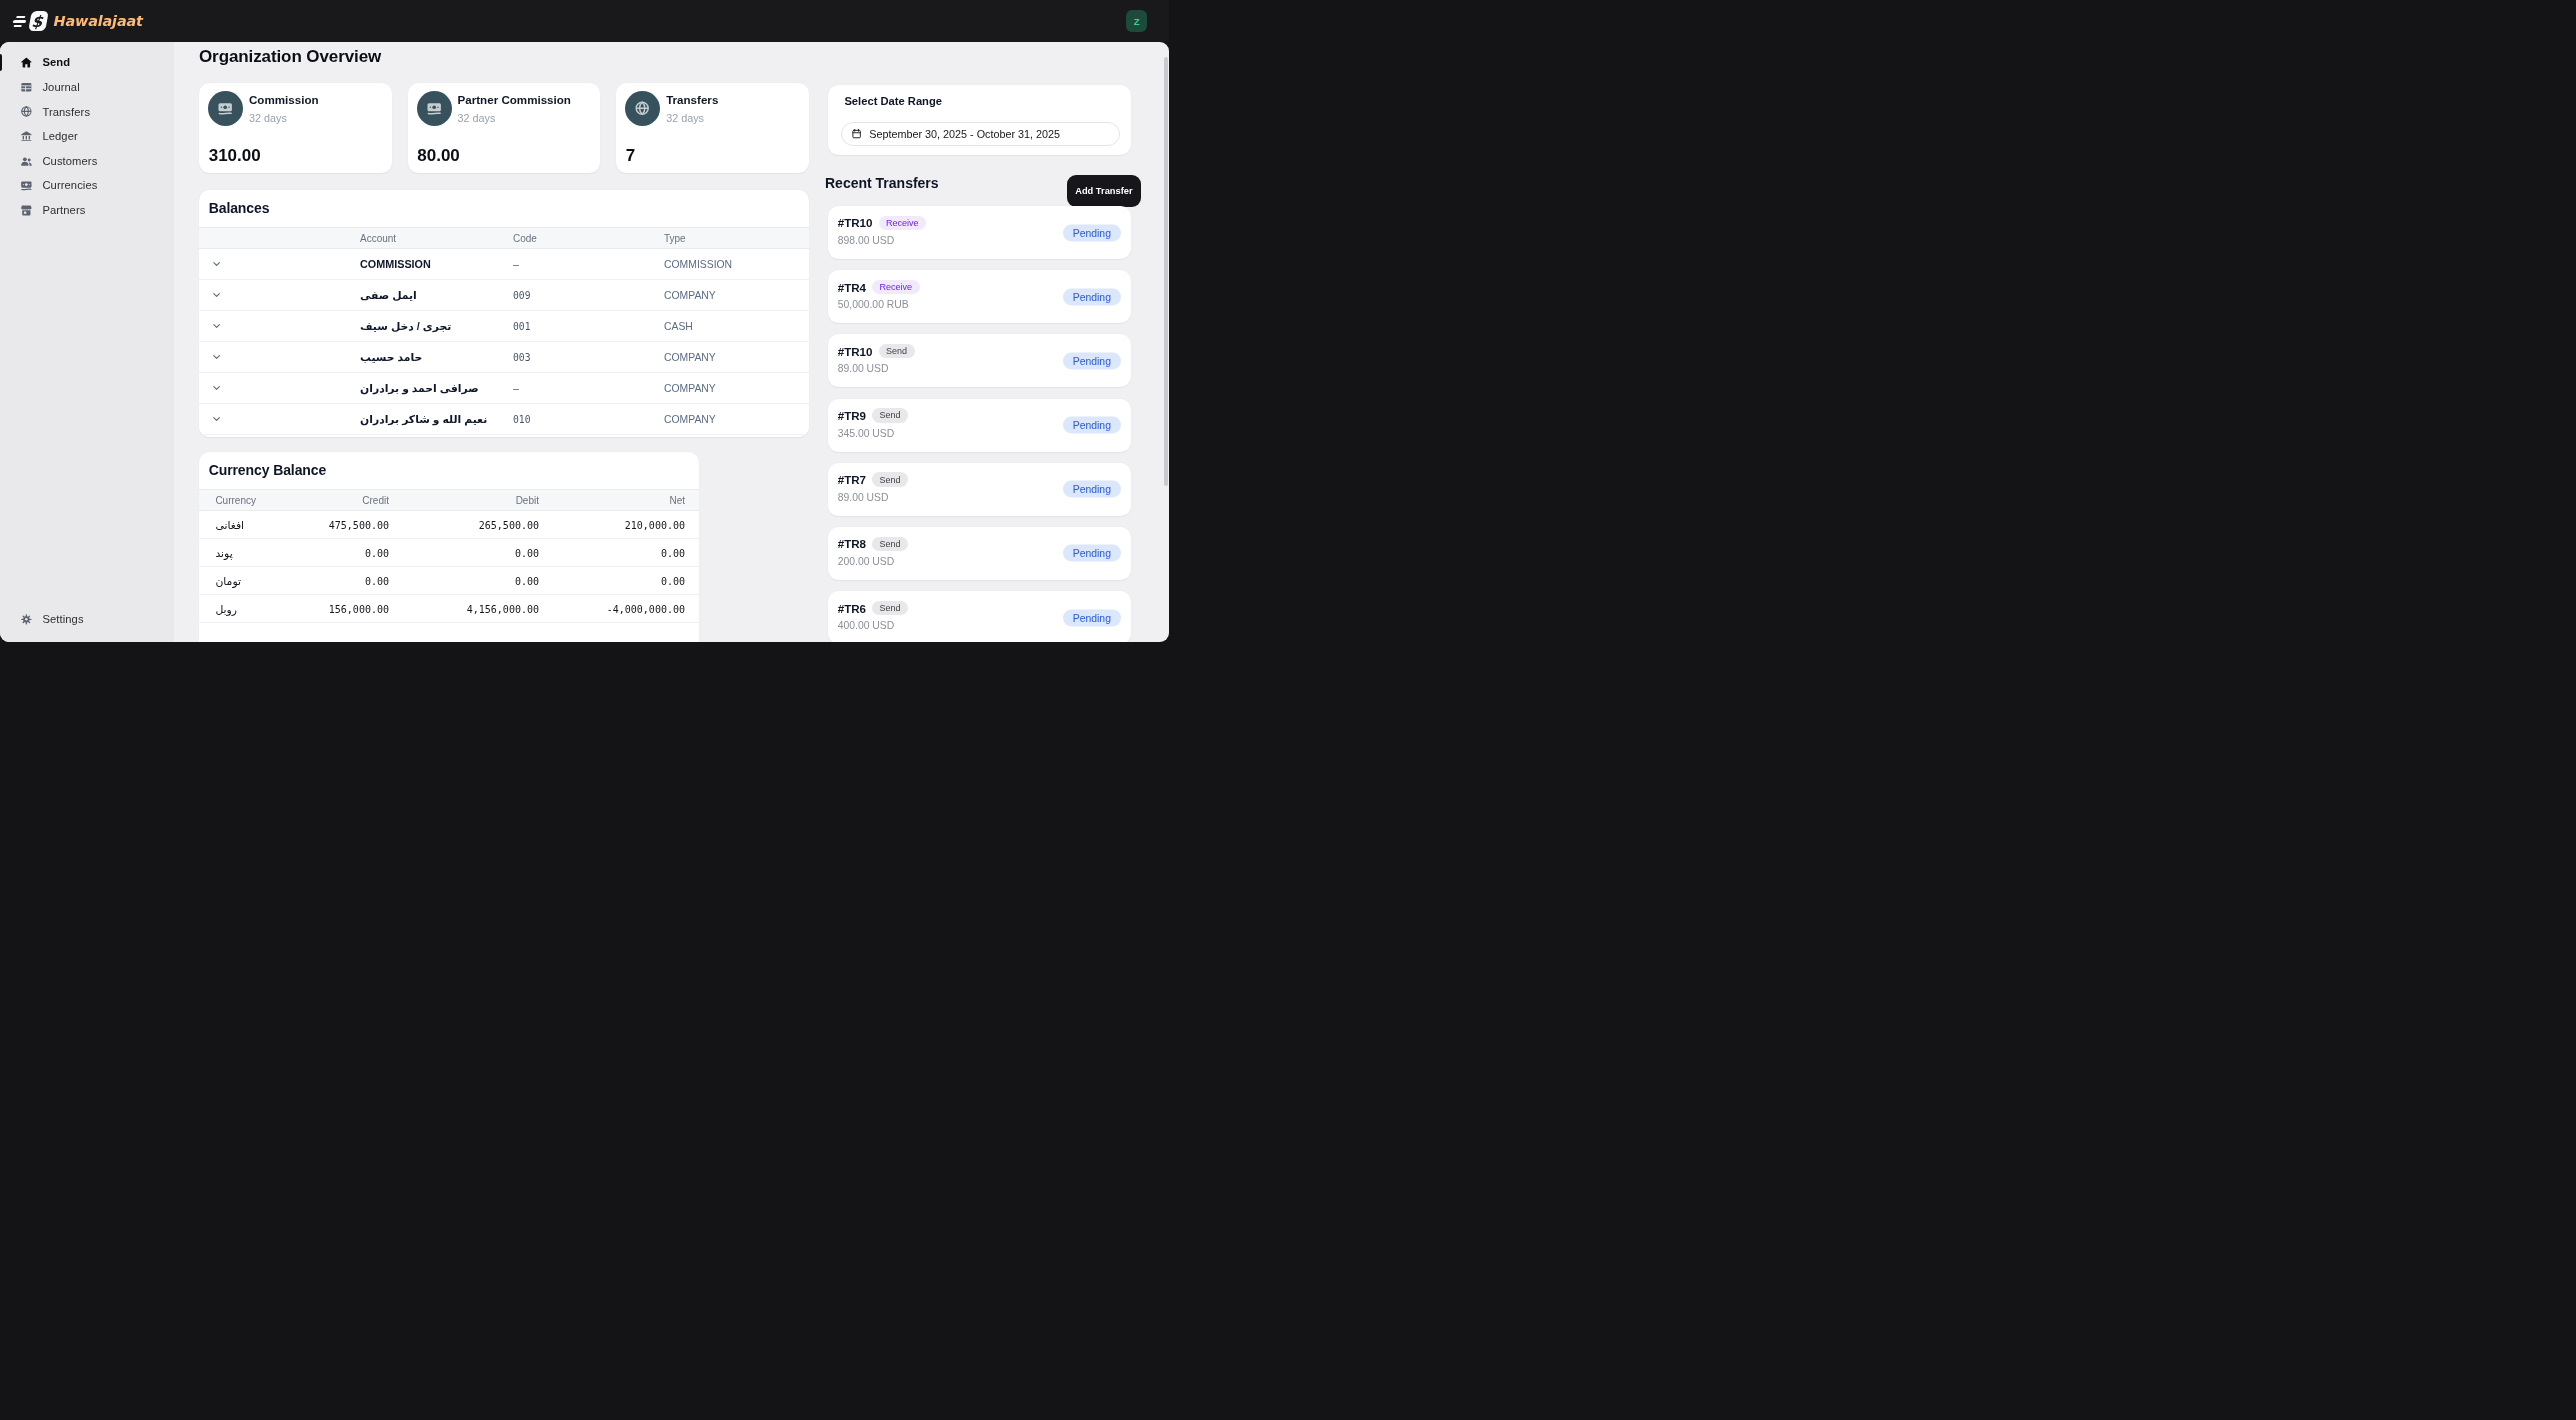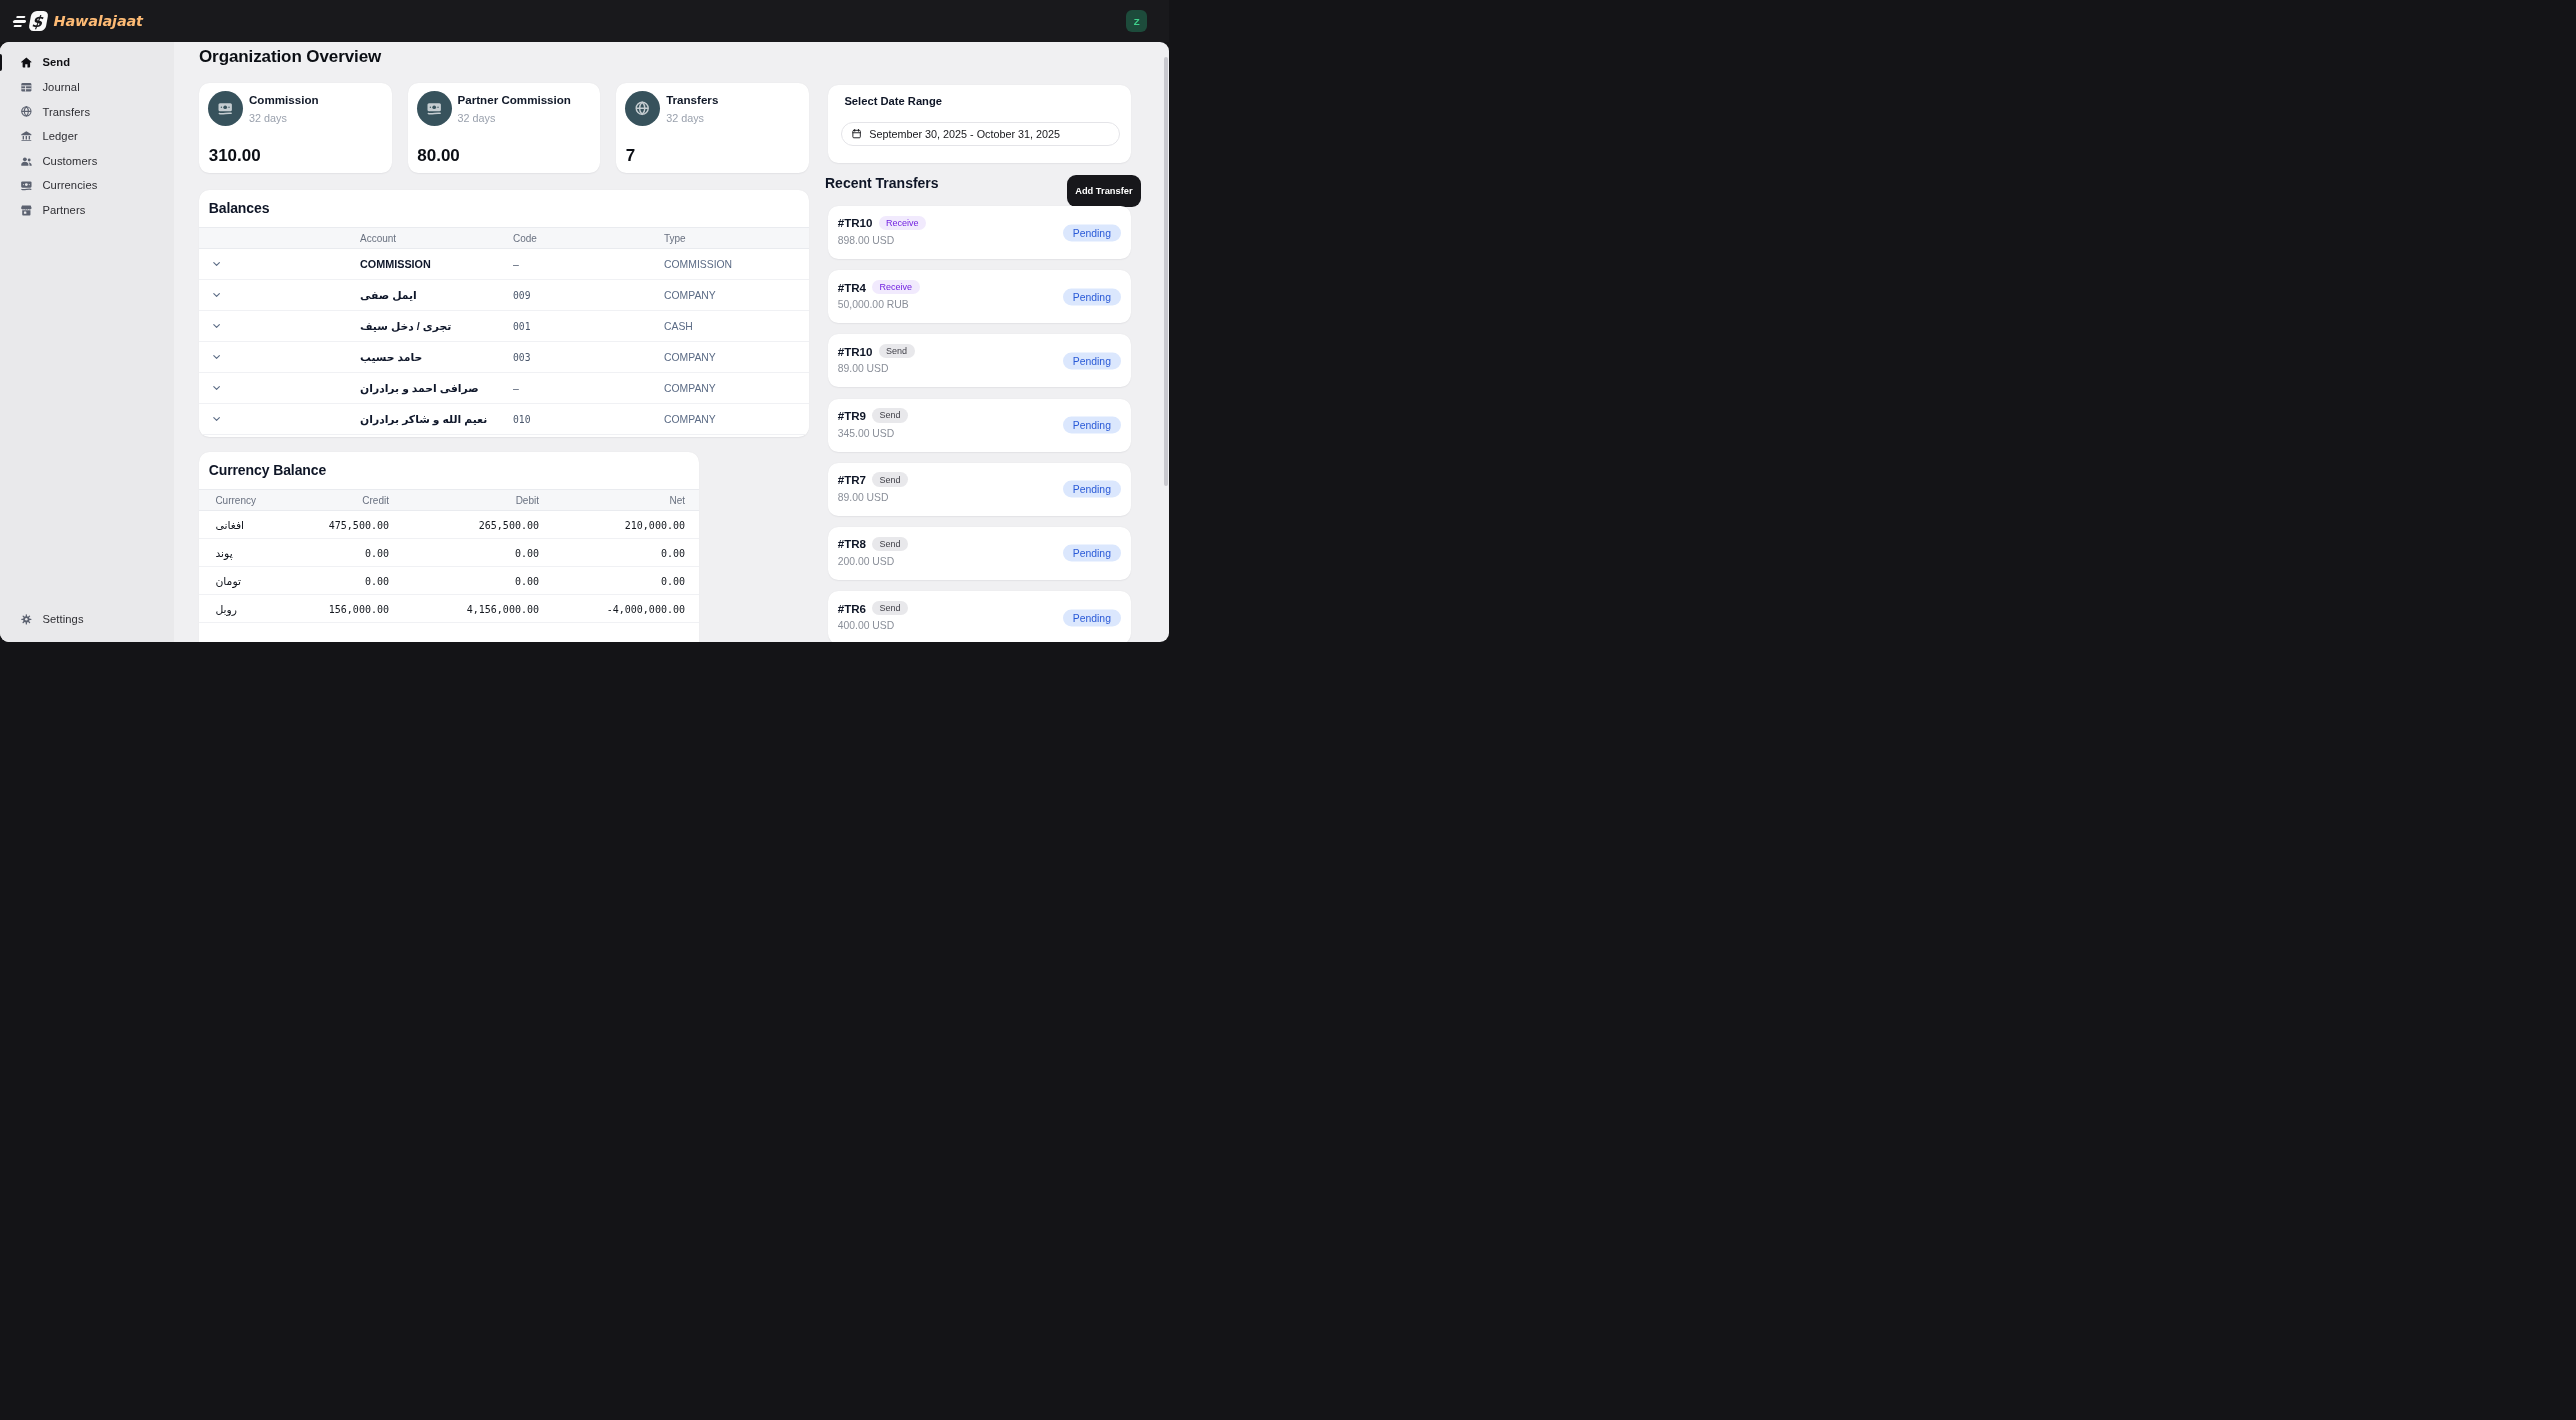--- a/index.html
+++ b/index.html
@@ -86,21 +86,21 @@
   .th-currency, .c-name { left: 16.4px; }
   .th-credit, .c-credit { right: 310px; }
   .th-debit,  .c-debit  { right: 160px; }
   .th-net,    .c-net    { right: 14px;  }
   .currency-rows { position: absolute; left: 0; right: 0; top: 59px; }
   .c-row { position: relative; height: 28px; border-bottom: 0.7px solid #f0f1f4; background: #fff; }
   .c-name { position: absolute; top: 50%; transform: translateY(-50%); font-size: 10.8px; font-weight: 500; color: #10141c; }
   .c-num { position: absolute; top: 50%; transform: translateY(-50%); font-family: "DejaVu Sans Mono", monospace; font-size: 10px; color: #14181f; }
 
   
-  .date-panel { left: 654px; top: 43px; width: 303px; height: 78px; }
+  .date-panel { left: 654px; top: 43px; width: 303px; height: 70px; }
   .date-label { position: absolute; left: 16.4px; top: 9.7px; font-size: 11.2px; font-weight: 700; color: #0e1526; }
   .date-input { position: absolute; left: 12.7px; top: 37px; width: 279px; height: 24px; background: #fff;
                 border: 0.7px solid #e4e4e8; border-radius: 12px; display: flex; align-items: center;
                 gap: 6.7px; padding: 0 9.7px; cursor: pointer; }
   .date-input .cal-ic { width: 11.2px; height: 11.2px; color: #17181c; display: flex; }
   .date-input .cal-ic svg { width: 11.2px; height: 11.2px; }
   .date-text { font-size: 10.8px; color: #17181c; }
 
   .rt-title { position: absolute; left: 651px; top: 133px; font-size: 14px; font-weight: 800; color: #0e1526; }
   .add-btn { position: absolute; left: 893px; top: 133px; height: 32px; padding: 0 8.2px; background: #17171b;

